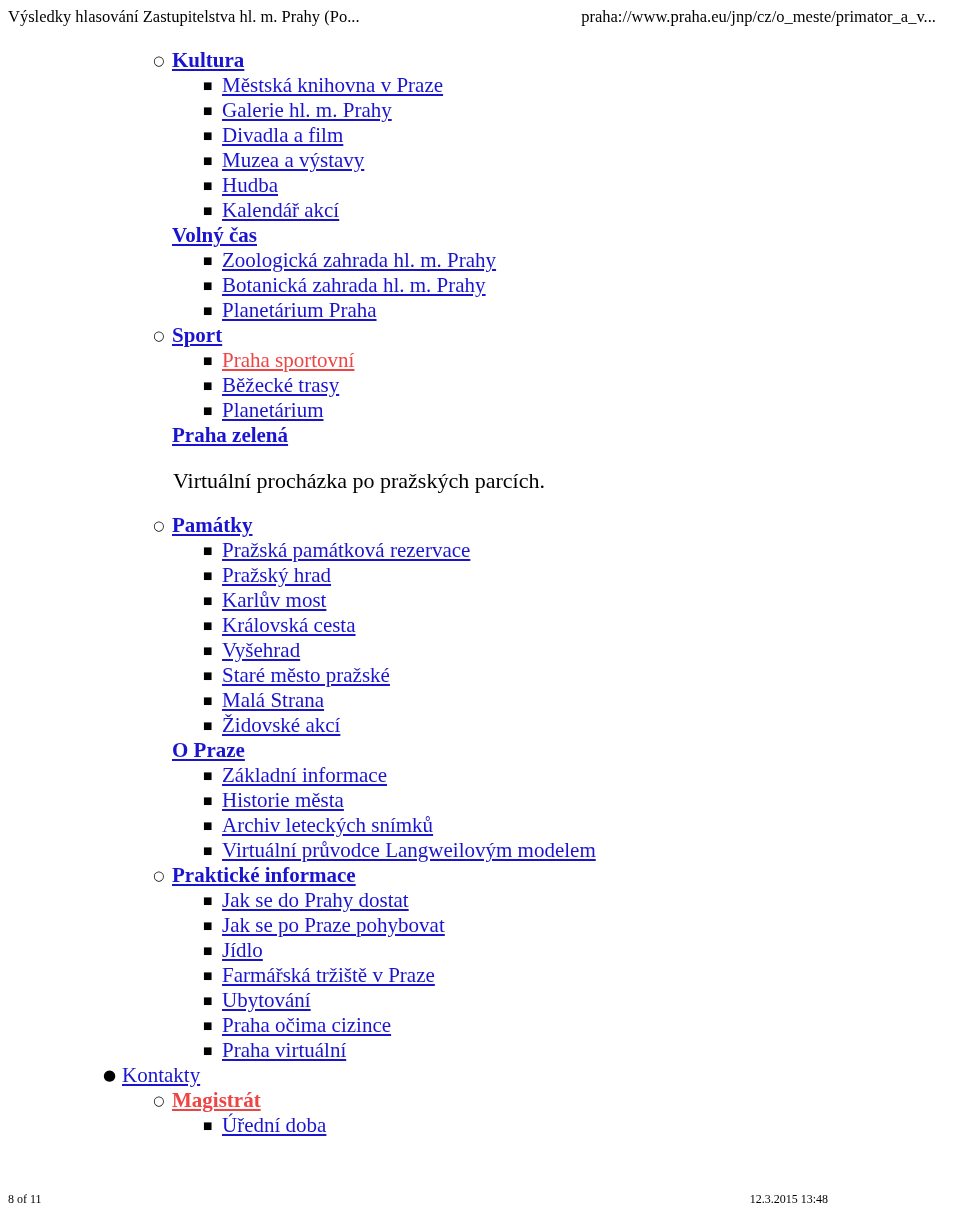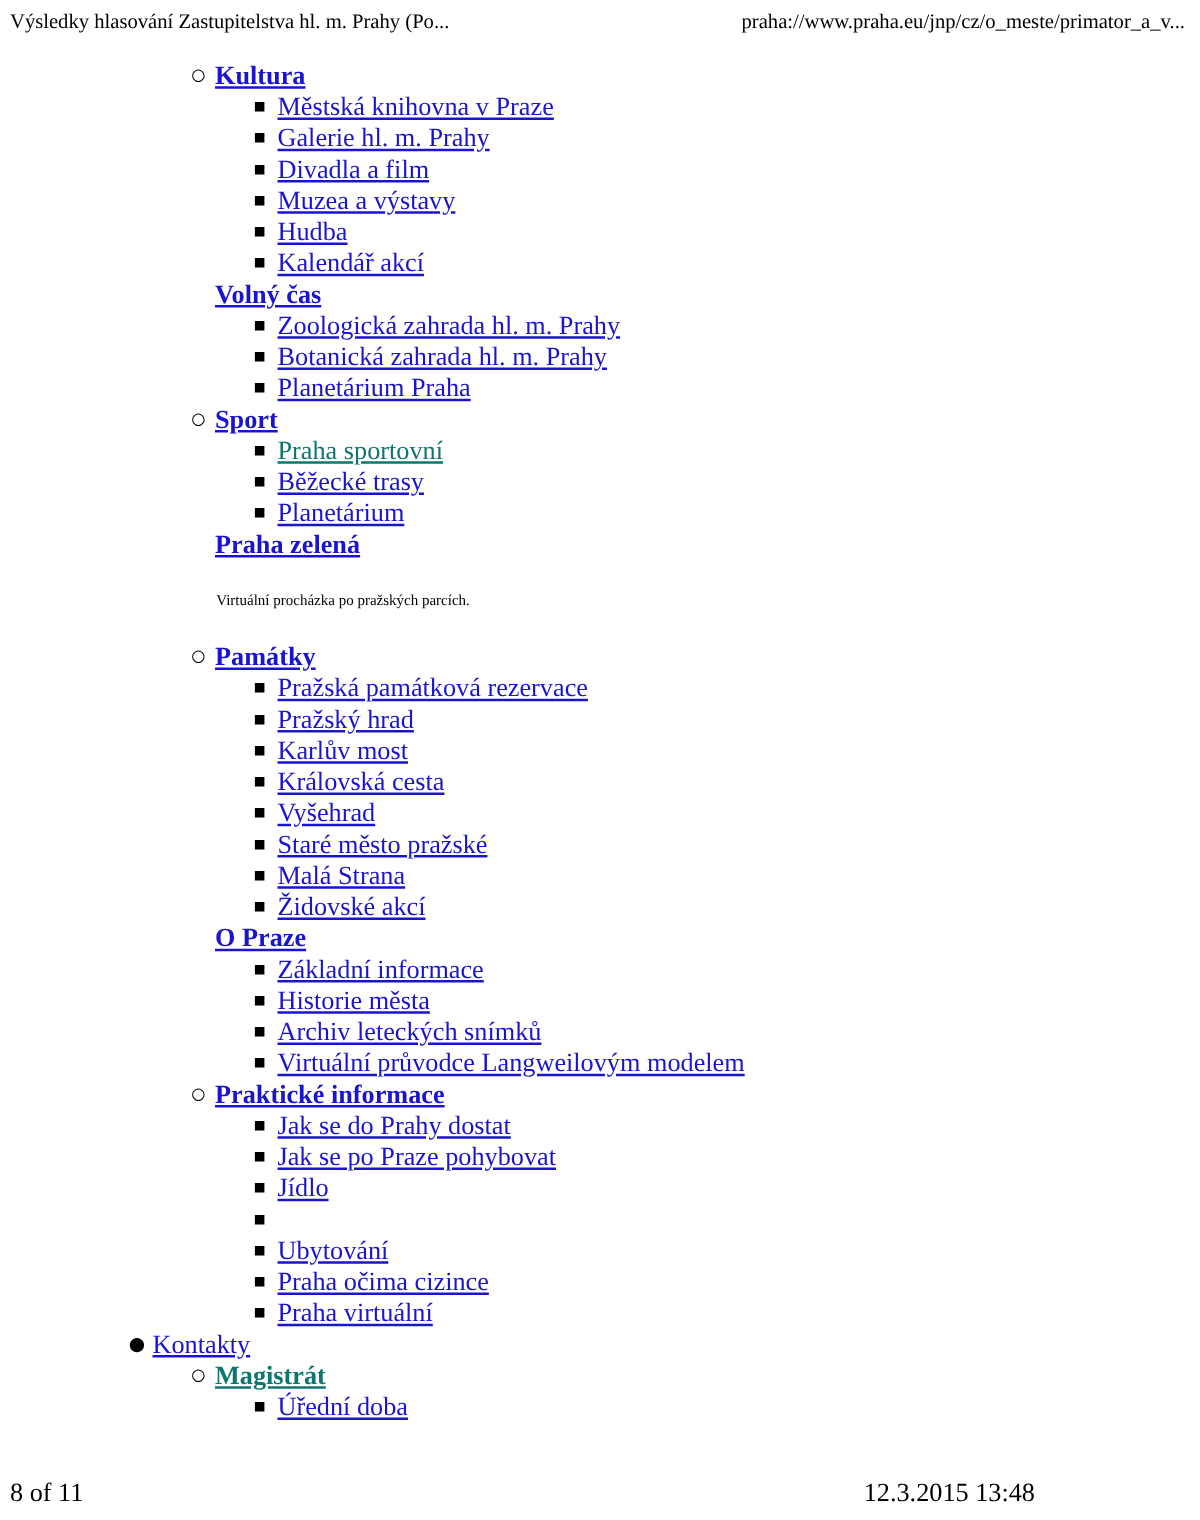--- a/index.html
+++ b/index.html
@@ -20,21 +20,21 @@
   
   .page-header {
     position: absolute;
     top: 0;
     left: 0;
     width: 960px;
     height: 34px;
     display: flex;
     align-items: flex-start;
     justify-content: space-between;
-    padding: 8px 12px 0 8px;
+    padding: 8px 24px 0 8px;
     box-sizing: border-box;
     font-size: 16.5px;
     line-height: 1.1;
     white-space: nowrap;
     gap: 25px;
   }
   .page-header .hdr-title { text-align: left; }
   .page-header .hdr-url   { text-align: right; }
 
   
@@ -42,21 +42,21 @@
     position: absolute;
     bottom: 10px;
     left: 0;
     width: 840px;
     height: 22px;
     display: flex;
     align-items: flex-end;
     justify-content: space-between;
     padding: 0 12px 0 8px;
     box-sizing: border-box;
-    font-size: 21px;
+    font-size: 12px;
     line-height: 1.1;
     white-space: nowrap;
     text-align: center;
   }
 
   
   .content {
     position: absolute;
     top: 48px;
     left: 0;
@@ -108,30 +108,30 @@
   .lvl3 .marker { left: 203px; }
   .lvl3 .txt    { left: 222px; }
 
   
   .nomark .txt  { left: 172px; }
 
   
   .plain .txt {
     left: 173px;
     color: #000000;
-    font-size: 12px;
+    font-size: 22px;
   }
 
   a.lnk {
     text-decoration: underline;
     color: #1a14cf;
     font-size: 21px;
     cursor: pointer;
   }
-  a.lnk.visited { color: #0f766e; text-decoration: underline; }
+  a.lnk.visited { color: #ef4444; text-decoration: underline; }
   a.lnk.bold    { font-weight: bold; }
 </style>
 </head>
 <body>
 
 <div class="page-header">
   <span class="hdr-title">Výsledky hlasování Zastupitelstva hl. m. Prahy (Po...</span>
   <span class="hdr-url">praha://www.praha.eu/jnp/cz/o_meste/primator_a_v...</span>
 </div>
 
@@ -274,20 +274,21 @@
       <div class="row lvl3">
         <span class="marker square">■</span>
         <span class="txt"><a class="lnk">Jak se po Praze pohybovat</a></span>
       </div>
       <div class="row lvl3">
         <span class="marker square">■</span>
         <span class="txt"><a class="lnk">Jídlo</a></span>
       </div>
       <div class="row lvl3">
         <span class="marker square">■</span>
+        <span class="txt"><a class="lnk">Farmářská tržiště v Praze</a></span>
       </div>
       <div class="row lvl3">
         <span class="marker square">■</span>
         <span class="txt"><a class="lnk">Ubytování</a></span>
       </div>
       <div class="row lvl3">
         <span class="marker square">■</span>
         <span class="txt"><a class="lnk">Praha očima cizince</a></span>
       </div>
       <div class="row lvl3">

